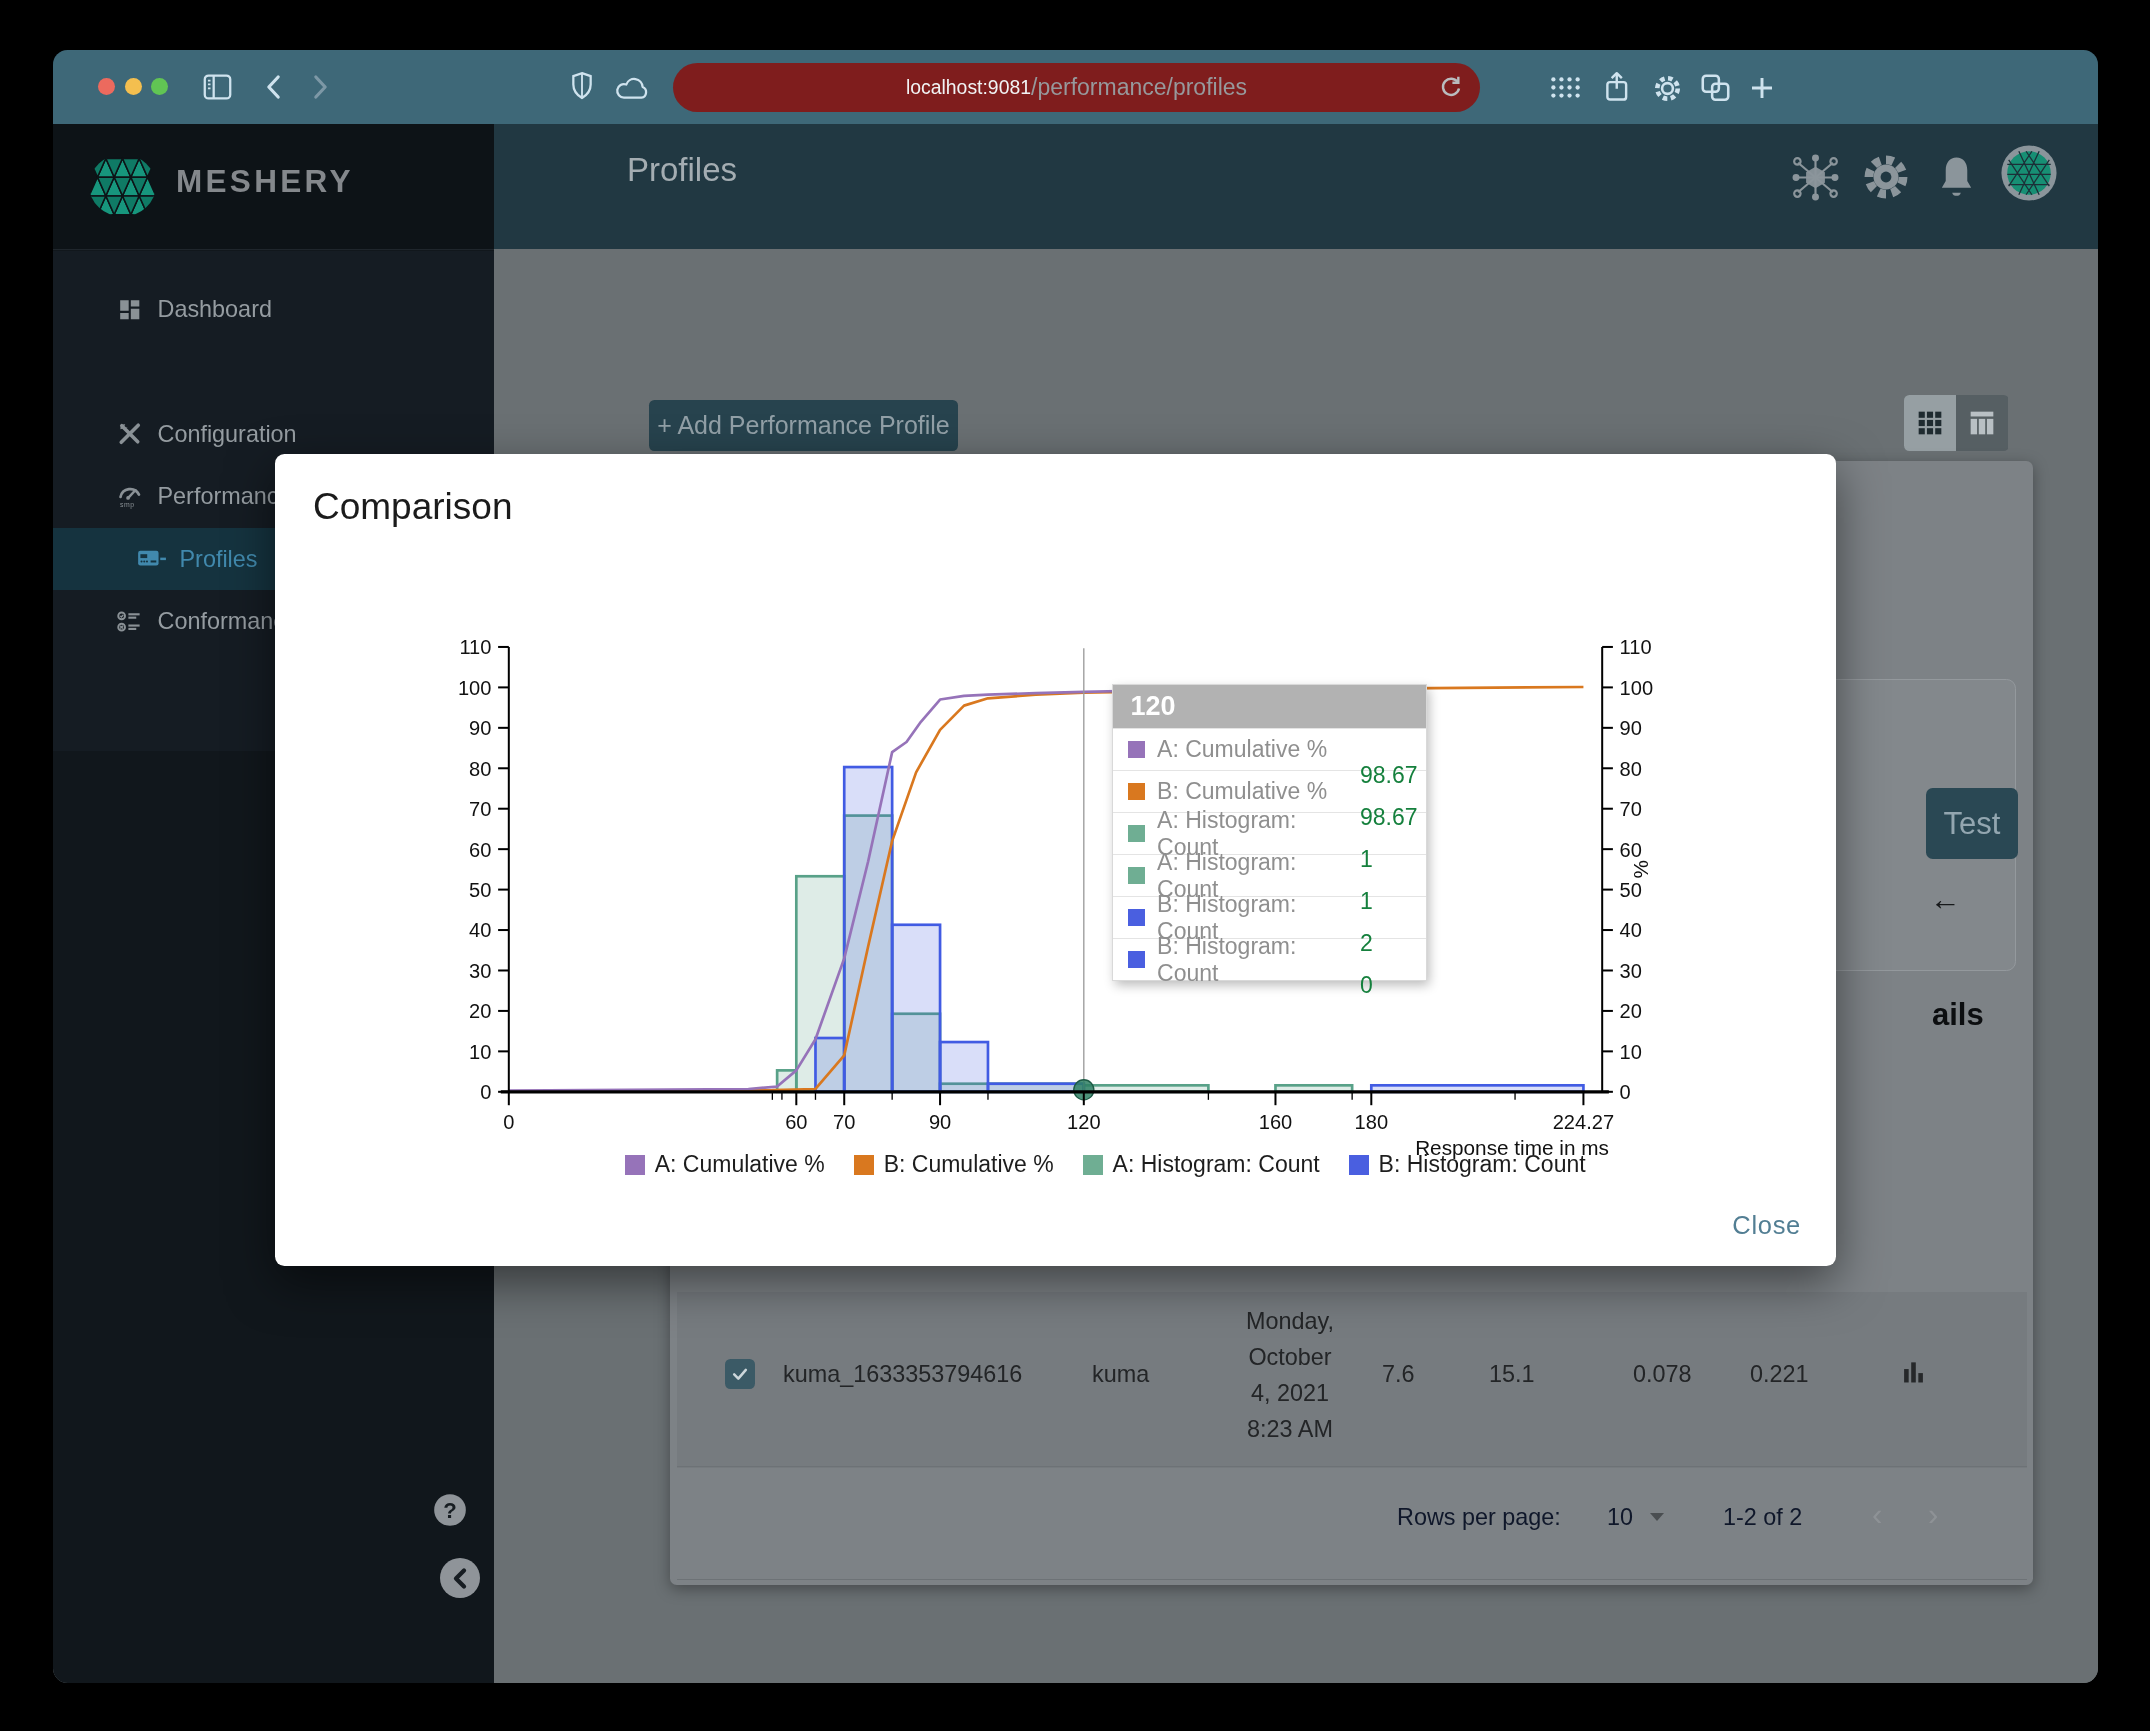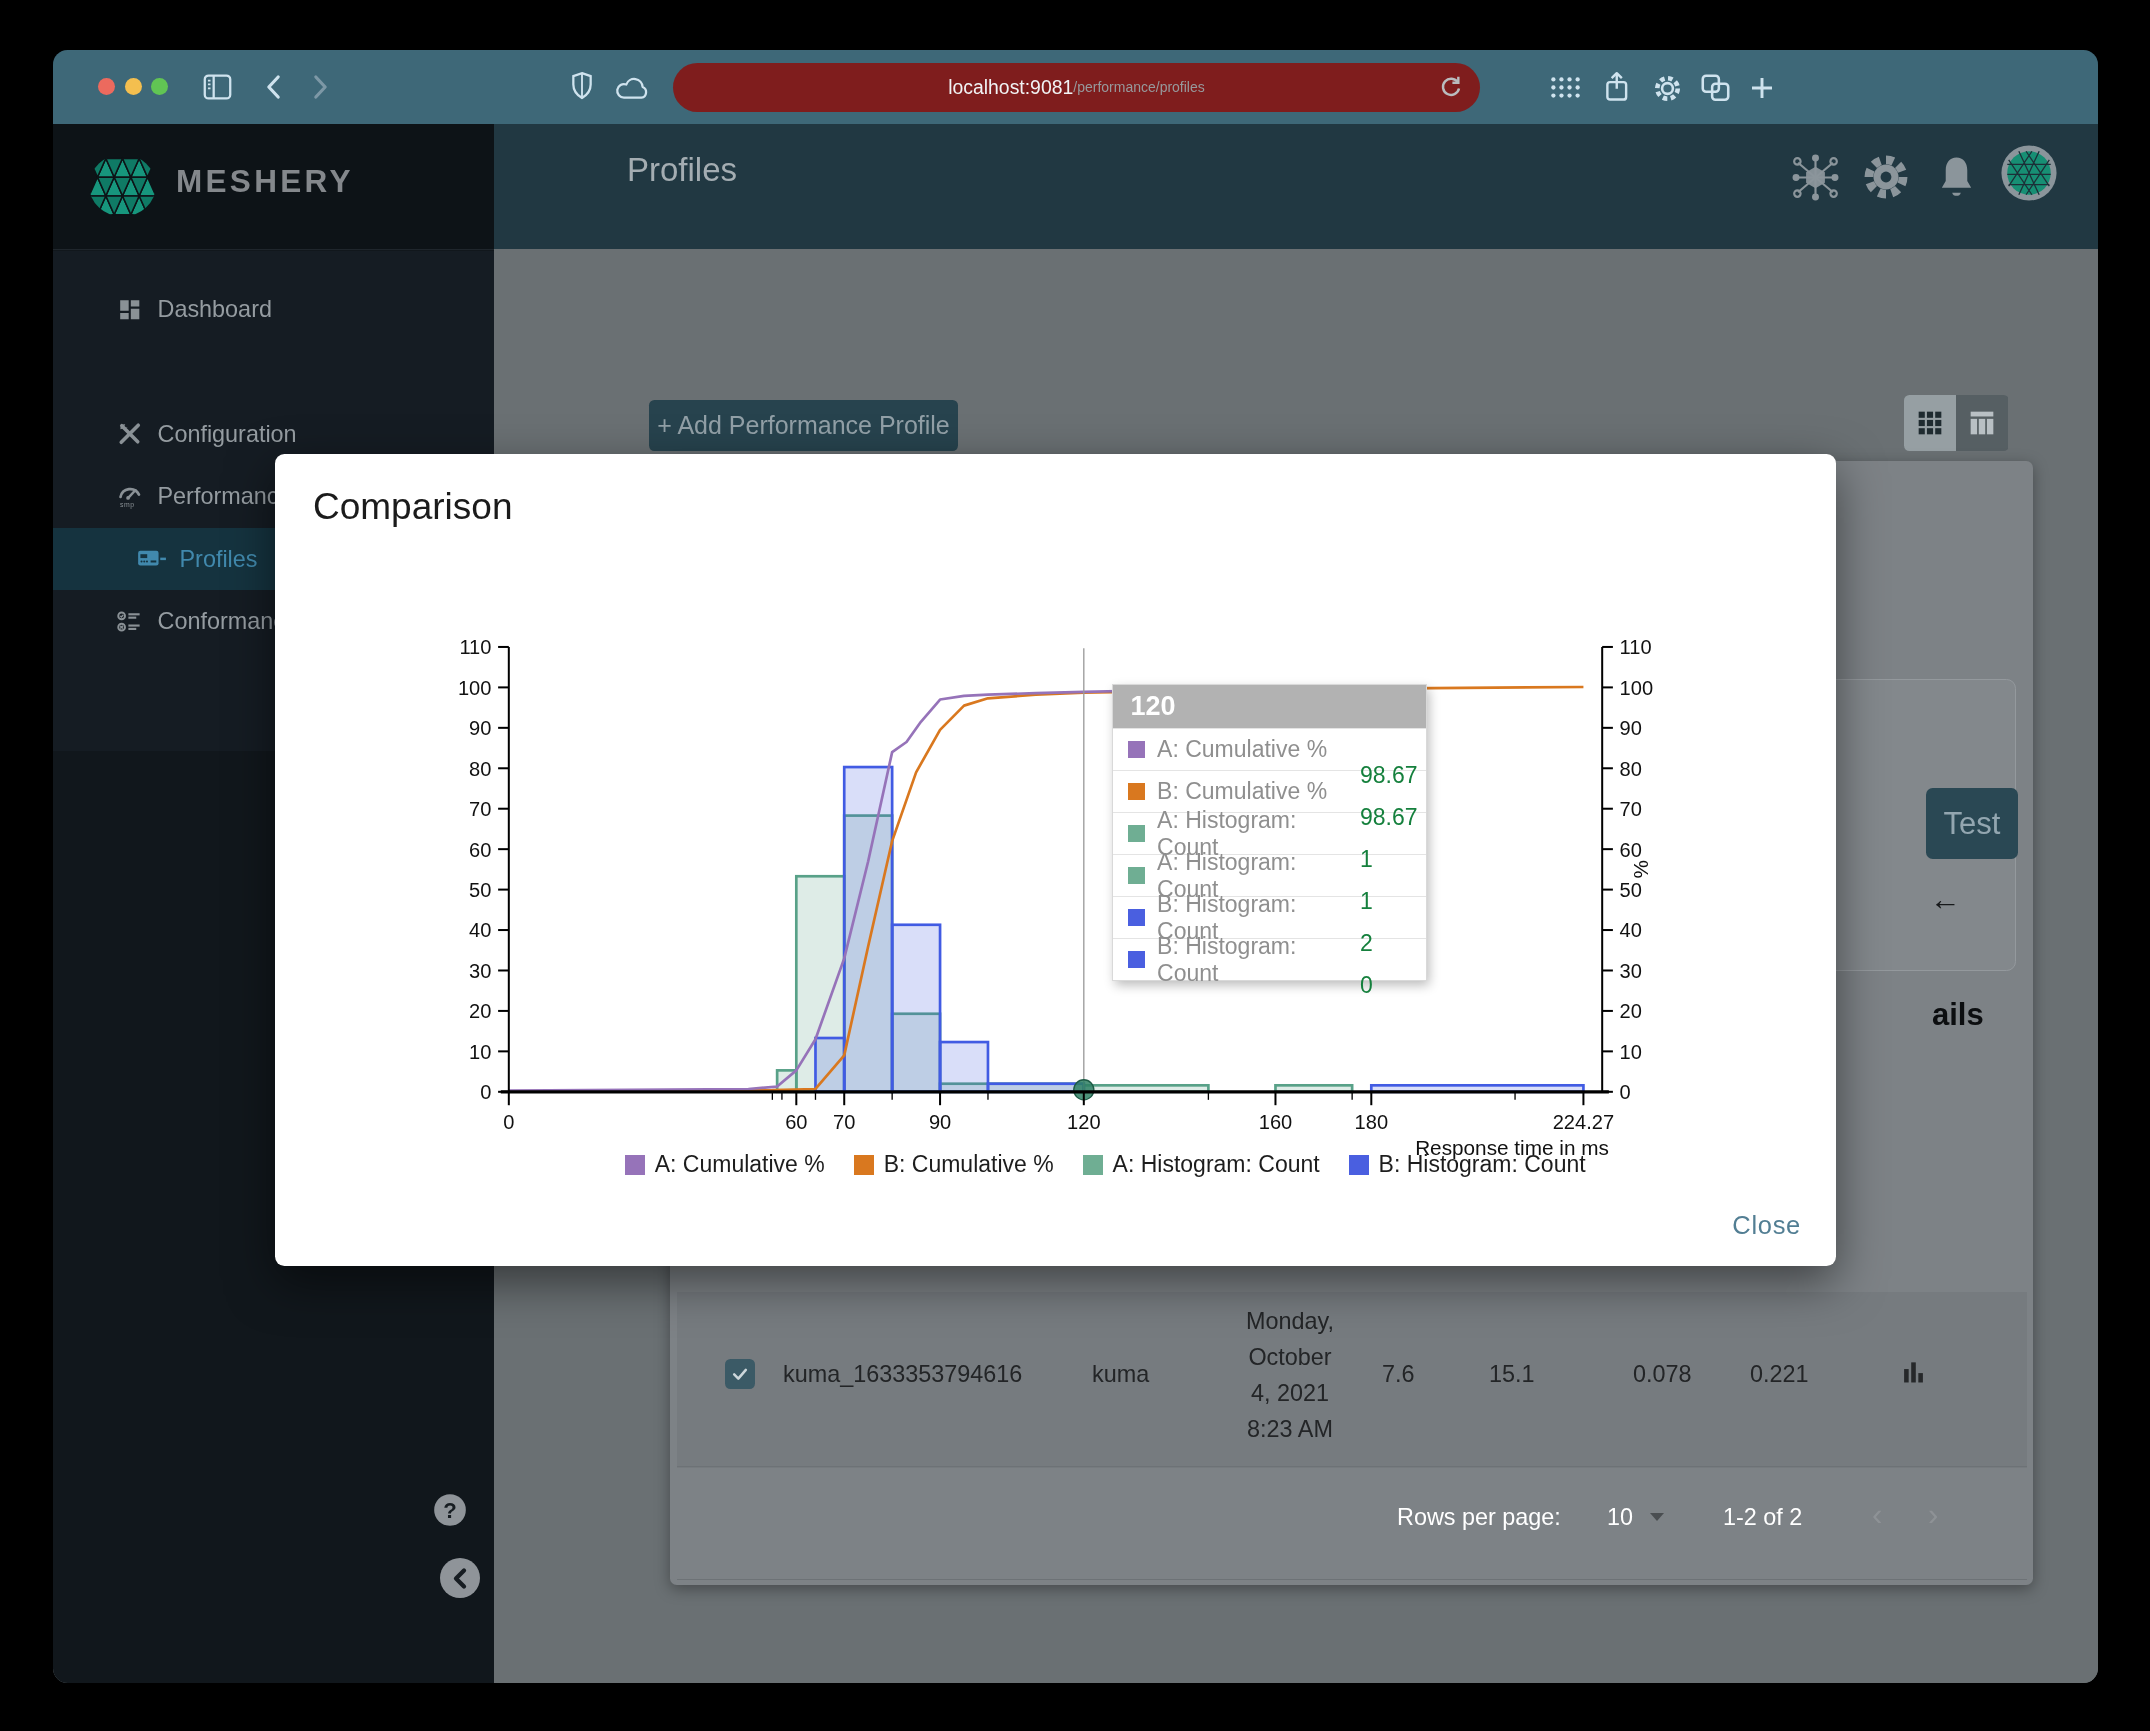--- a/index.html
+++ b/index.html
@@ -5,21 +5,21 @@
   html,body{margin:0;padding:0;background:#000;}
   *{box-sizing:border-box;font-family:"Liberation Sans",sans-serif;}
   #stage{position:relative;width:2151px;height:1731px;background:#000;overflow:hidden;}
   #window{position:absolute;left:53px;top:50px;width:2045px;height:1633px;border-radius:14.7px;overflow:hidden;background:#131a20;}
   
   #toolbar{position:absolute;left:0;top:0;right:0;height:74px;background:#3e6878;}
   .tl{position:absolute;top:28px;width:17.4px;height:17.4px;border-radius:50%;}
   .tbicon{position:absolute;color:#cfe3ee;}
   .urlpill{position:absolute;left:620px;top:12.7px;width:807px;height:49px;border-radius:25px;background:#7f1d1d;display:flex;align-items:center;justify-content:center;}
   .urlhost{color:#f1f3f4;font-size:19.4px;}
-  .urlpath{color:#97999c;font-size:14px;}
+  .urlpath{color:#97999c;font-size:23px;}
   .reload{position:absolute;right:16px;top:10.7px;}
   
   #app{position:absolute;left:0;top:74px;right:0;bottom:0;background:#666c70;}
   
   #sidebar{position:absolute;left:0;top:0;width:441px;bottom:0;background:#11171c;}
   #logostrip{position:absolute;left:0;top:0;width:100%;height:126px;background:#0d1317;border-bottom:0.7px solid #1f262c;padding-left:8px;}
   #brand{position:absolute;left:123px;top:39px;font-size:31.5px;font-weight:700;letter-spacing:3.3px;color:#84888c;}
   #navpanel{position:absolute;left:0;top:127px;width:100%;height:500px;background:#151c23;}
   .navitem{position:absolute;left:0;width:100%;height:62px;display:flex;align-items:center;color:#959ca1;}
   .navitem .nicon{width:29.5px;height:29.5px;margin-left:62px;display:flex;align-items:center;justify-content:center;color:#8a9196;}
@@ -42,21 +42,21 @@
   #card{position:absolute;left:176px;top:212px;width:1363px;height:1124px;border-radius:6.7px;background:#7d8286;box-shadow:0 4px 14.7px rgba(0,0,0,.35);}
   #innerpanel{position:absolute;left:837px;top:218px;width:509px;height:292px;border:1.3px solid #94999d;border-radius:9.4px;background:#83888c;}
   #testbtn{position:absolute;left:1256px;top:327px;width:92px;height:71px;border-radius:6.7px;background:#2a4854;color:#93a6b0;font-size:31px;display:flex;align-items:center;justify-content:center;}
   #backarrow{position:absolute;left:1260px;top:421px;font-size:31px;color:#17191b;}
   #detailsfrag{position:absolute;left:1262px;top:536px;font-size:31px;font-weight:700;color:#0c0e10;}
   #rowband{position:absolute;left:6.7px;top:831px;width:1350px;height:176px;background:rgba(0,0,0,0.05);}
   #checkbox{position:absolute;left:55px;top:898px;width:29.5px;height:29.5px;border-radius:5.4px;background:#3b5a66;color:#c9d4d8;display:flex;align-items:center;justify-content:center;}
   .celltext{position:absolute;font-size:23.4px;color:#232527;}
   .datecol{position:absolute;left:533px;top:842px;width:174px;text-align:center;font-size:23.4px;line-height:36px;color:#232527;}
   .rowdivider{position:absolute;left:6.7px;width:1350px;height:1.3px;background:#6d7276;}
-  .pgtext{position:absolute;font-size:23.4px;color:#ffffff;}
+  .pgtext{position:absolute;font-size:23.4px;color:#0f172a;}
   .pgchev{position:absolute;font-size:31px;color:#8e9296;}
   .caret{position:absolute;width:0;height:0;border-left:7.4px solid transparent;border-right:7.4px solid transparent;border-top:8.7px solid #4a4e51;}
   
   #modal{position:absolute;left:222px;top:330px;width:1561px;height:812px;border-radius:9.4px;background:#fff;box-shadow:0 16px 47px rgba(0,0,0,.5);}
   #modaltitle{position:absolute;left:38px;top:31.5px;font-size:37px;color:#1b1b1b;}
   #chart{position:absolute;left:0;top:0;width:1561px;height:812px;}
   #legend{position:absolute;left:0;top:697px;width:100%;display:flex;justify-content:center;padding-left:100px;gap:29.5px;}
   .legitem{display:flex;align-items:center;gap:9.4px;}
   .legswatch{width:20px;height:20px;}
   .leglabel{font-size:23px;color:#1d1d1d;}

